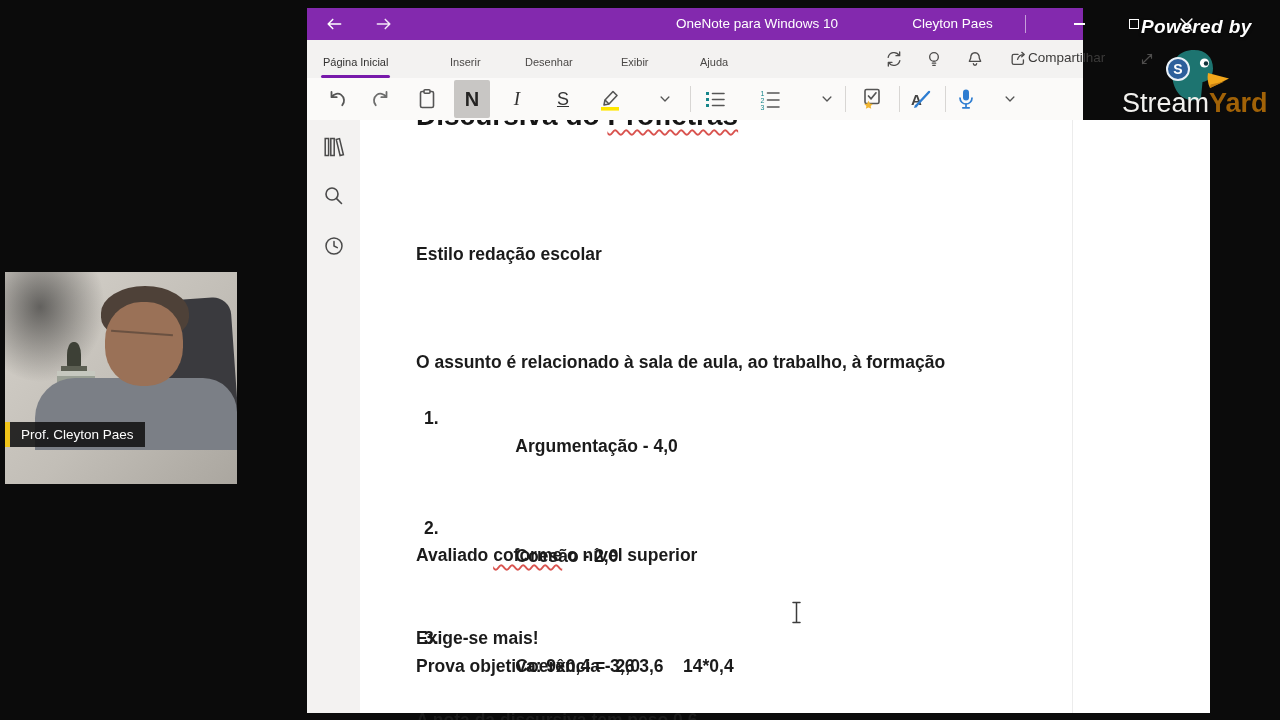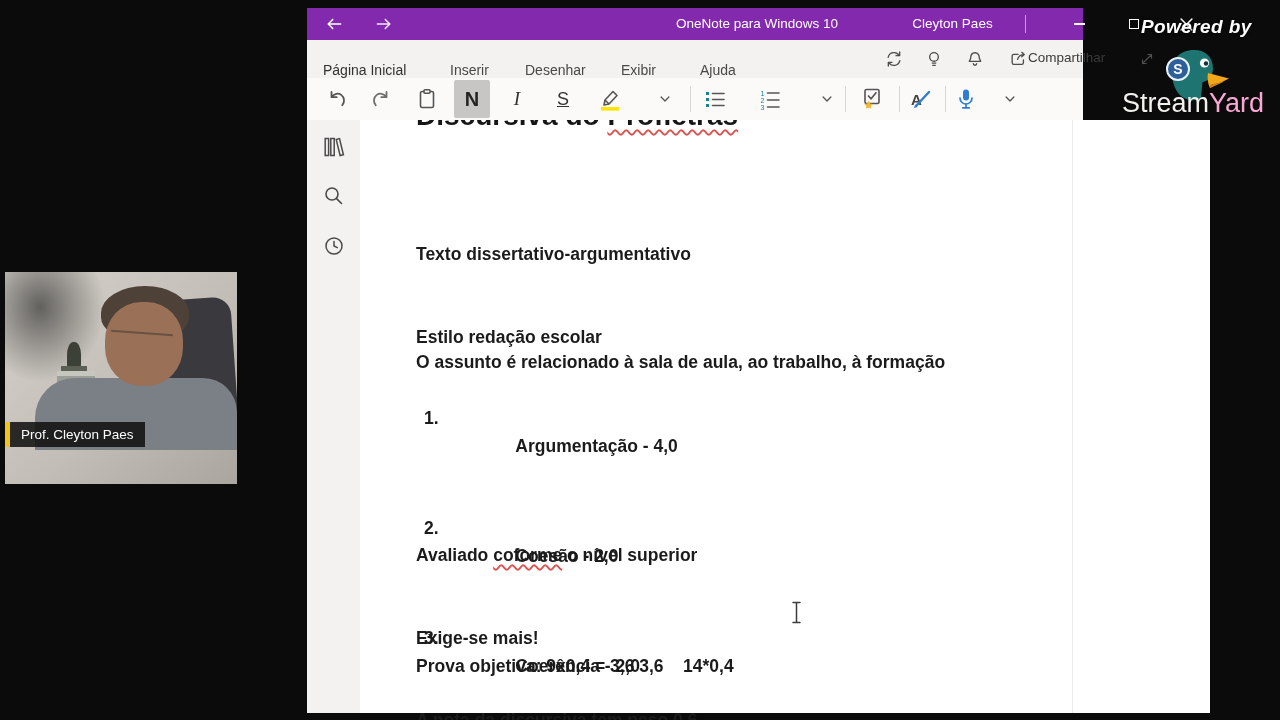--- a/index.html
+++ b/index.html
@@ -16,21 +16,21 @@
   .tb-title{position:absolute;left:330px;top:0;width:240px;height:32px;line-height:32px;text-align:center;
             color:#fff;font-size:13.5px;white-space:nowrap}
   .tb-account{position:absolute;left:588px;top:0;width:115px;height:32px;line-height:32px;text-align:center;
               color:#fff;font-size:13.5px;white-space:nowrap}
   .tb-divider{position:absolute;left:718px;top:7px;width:1px;height:18px;background:rgba(255,255,255,.55)}
   .min-glyph{width:11px;height:1.5px;background:#fff}
   .max-glyph{width:10px;height:10px;border:1.4px solid #fff}
 
   
   .ribbon{position:absolute;left:0;top:32px;width:100%;height:38px;background:#f3f2f1;z-index:3}
-  .tab{position:absolute;top:12px;height:38px;line-height:36px;font-size:14px;color:#4a4846;cursor:pointer;white-space:nowrap}
+  .tab{position:absolute;top:4px;height:38px;line-height:36px;font-size:11px;color:#4a4846;cursor:pointer;white-space:nowrap}
   .tab.active{color:#323130}
   .tab.active::after{content:"";position:absolute;left:-2px;right:-2px;bottom:4px;height:3px;background:#7719aa;border-radius:2px}
   .ricon{position:absolute;top:5px;width:28px;height:28px;display:flex;align-items:center;justify-content:center;cursor:pointer}
   .share-label{position:absolute;left:721px;top:0;height:38px;line-height:36px;font-size:13.5px;color:#3b3a39;cursor:pointer}
 
   
   .toolbar{position:absolute;left:0;top:70px;width:100%;height:42px;background:#fbfaf9;z-index:3}
   .ti{position:absolute;top:6px;width:30px;height:30px;display:flex;align-items:center;justify-content:center;cursor:pointer}
   .tdiv{position:absolute;top:8px;width:1px;height:26px;background:#d8d6d4}
   .bold-btn{position:absolute;left:147px;top:2px;width:36px;height:38px;background:#c8c6c4;border-radius:2px;
@@ -70,21 +70,21 @@
   .cam-label{position:absolute;left:0;top:150px;height:25px;display:flex;align-items:stretch}
   .cam-label-bar{width:5px;background:#f0c419}
   .cam-label-text{background:rgba(18,18,18,.88);color:#fdfdfd;font-size:13.5px;line-height:25px;padding:0 11px;white-space:nowrap}
 
   
   .powered{position:absolute;left:1141px;top:16px;font-size:19px;font-weight:bold;font-style:italic;color:#fff;
            text-shadow:0 1px 3px rgba(0,0,0,.55);letter-spacing:.4px;z-index:10;white-space:nowrap}
   .duck{position:absolute;left:1164px;top:48px;z-index:10}
   .brand{position:absolute;left:1122px;top:88px;font-size:27px;z-index:10;white-space:nowrap}
   .brand-first{color:#f2f1ee;text-shadow:0 1px 2px rgba(0,0,0,.18)}
-  .brand-second{color:#f9a8d4;font-weight:normal}
+  .brand-second{color:#a16207;font-weight:bold}
 
   svg{display:block}
 </style>
 </head>
 <body>
 
 <div id="stage">
 
   <div class="window">
 
@@ -260,21 +260,20 @@
           </svg>
         </div>
       </div>
 
       <div class="page">
         <div class="page-divider"></div>
 
         <div class="note-title"><span>Discursiva do </span><span class="misspell">Profletras</span></div>
 
         <div class="tblock" style="top:66px">
-          <div>Texto dissertativo-argumentativo</div>
           <div>Estilo redação escolar</div>
         </div>
 
         <div class="tblock" style="top:174px">
           <div>O assunto é relacionado à sala de aula, ao trabalho, à formação</div>
         </div>
 
         <div class="tblock" style="top:230px">
           <div class="lrow">
             <span class="lnum">1.</span><span>Argumentação - 4,0</span></div>

